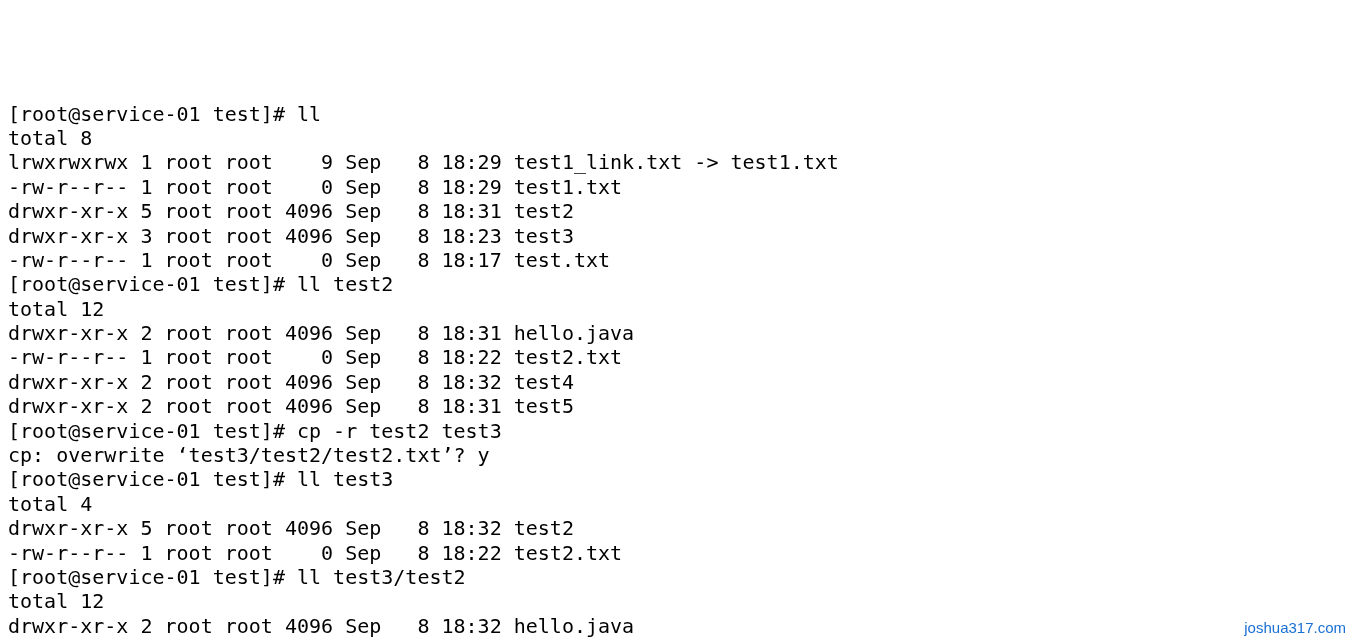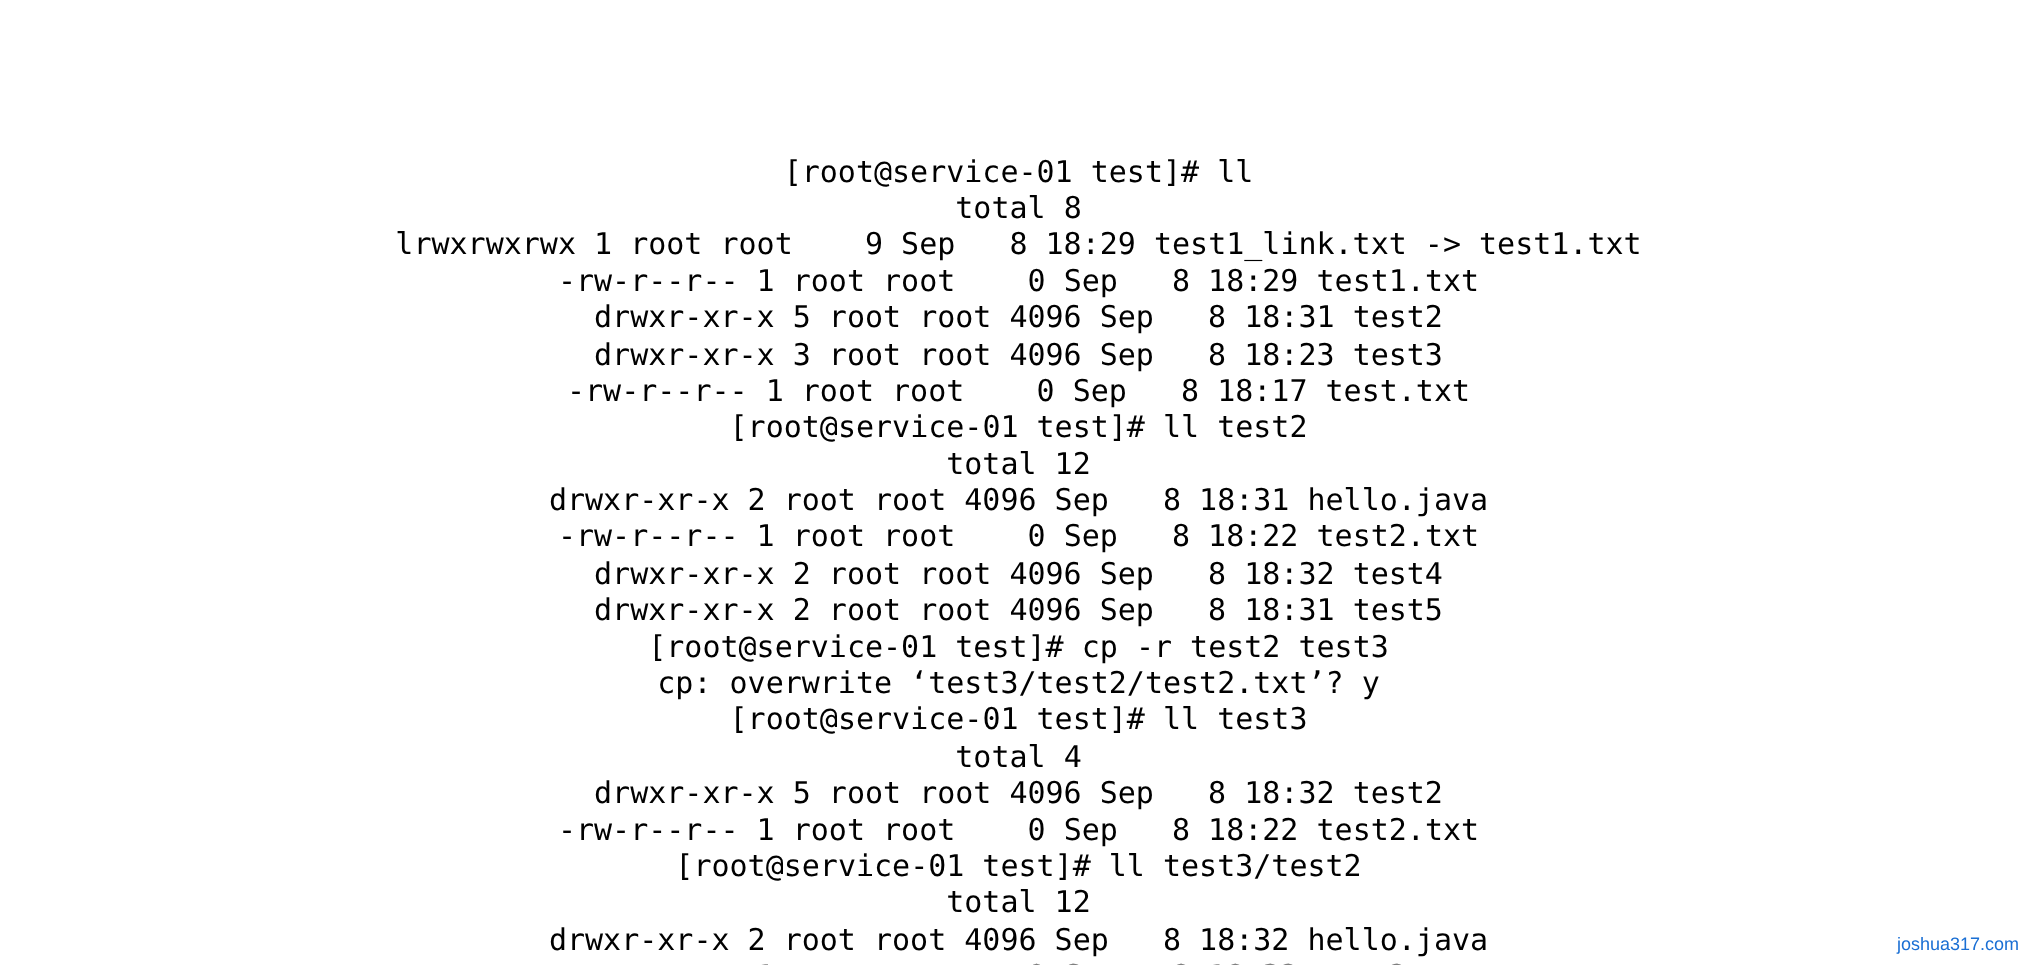--- a/index.html
+++ b/index.html
@@ -15,32 +15,31 @@
       color: #000000;
       padding: 4px 8px;
       white-space: pre;
       position: relative;
       width: 1358px;
       height: 643px;
       overflow: hidden;
     }
     .line {
       display: block;
-      text-align: center;
     }
     .bold {
       font-weight: normal;
     }
     .watermark {
       position: absolute;
       bottom: 6px;
       right: 12px;
       color: #1a6fd4;
       font-family: Arial, sans-serif;
-      font-size: 12px;
+      font-size: 15px;
       font-weight: normal;
       white-space: normal;
     }
   </style>
 </head>
 <body>
 
 
 
 <div id="terminal"><span class="line"><span>[root@service-01 test]# </span><span>ll</span></span><span class="line">total 8</span><span class="line">lrwxrwxrwx 1 root root    9 Sep   8 18:29 <span class="bold">test1_link.txt</span> -&gt; test1.txt</span><span class="line">-rw-r--r-- 1 root root    0 Sep   8 18:29 <span>test1.txt</span></span><span class="line">drwxr-xr-x 5 root root 4096 Sep   8 18:31 <span class="bold">test2</span></span><span class="line">drwxr-xr-x 3 root root 4096 Sep   8 18:23 <span class="bold">test3</span></span><span class="line">-rw-r--r-- 1 root root    0 Sep   8 18:17 <span>test.txt</span></span><span class="line"><span>[root@service-01 test]# </span><span>ll test2</span></span><span class="line">total 12</span><span class="line">drwxr-xr-x 2 root root 4096 Sep   8 18:31 <span class="bold">hello.java</span></span><span class="line">-rw-r--r-- 1 root root    0 Sep   8 18:22 <span>test2.txt</span></span><span class="line">drwxr-xr-x 2 root root 4096 Sep   8 18:32 <span class="bold">test4</span></span><span class="line">drwxr-xr-x 2 root root 4096 Sep   8 18:31 <span class="bold">test5</span></span><span class="line"><span>[root@service-01 test]# </span><span>cp -r test2 test3</span></span><span class="line">cp: overwrite ‘test3/test2/test2.txt’? y</span><span class="line"><span>[root@service-01 test]# </span><span>ll test3</span></span><span class="line">total 4</span><span class="line">drwxr-xr-x 5 root root 4096 Sep   8 18:32 <span class="bold">test2</span></span><span class="line">-rw-r--r-- 1 root root    0 Sep   8 18:22 <span>test2.txt</span></span><span class="line"><span>[root@service-01 test]# </span><span>ll test3/test2</span></span><span class="line">total 12</span><span class="line">drwxr-xr-x 2 root root 4096 Sep   8 18:32 <span class="bold">hello.java</span></span><span class="line">-rw-r--r-- 1 root root    0 Sep   8 18:32 <span>test2.txt</span></span></div>

